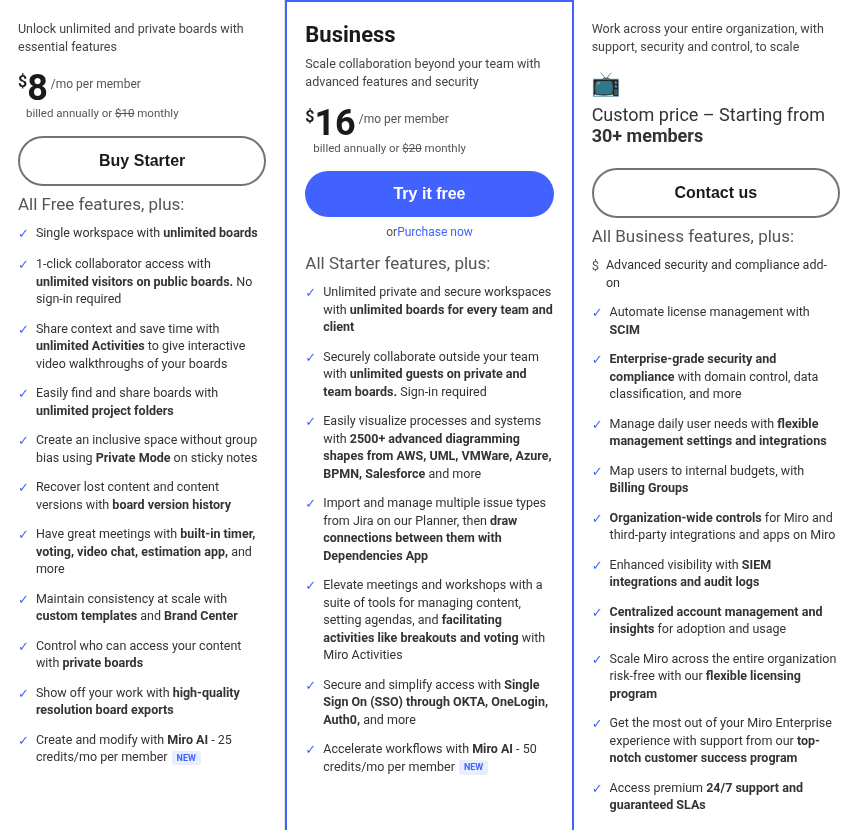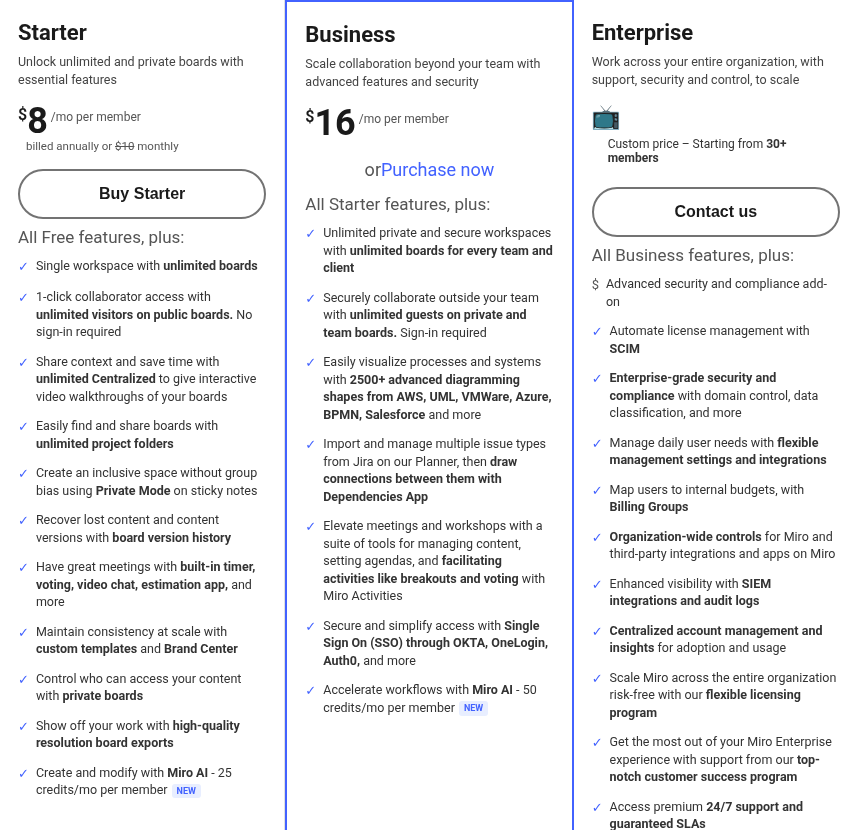--- a/index.html
+++ b/index.html
@@ -73,24 +73,23 @@
     }
     .price-billed s {
       text-decoration: line-through;
     }
     .custom-price-icon {
       font-size: 24px;
       margin-bottom: 6px;
       color: #555;
     }
     .custom-price-text {
-      font-size: 12px;
+      font-size: 18px;
       color: #333;
       margin-bottom: 22px;
-      margin-left: 16px;
     }
     .custom-price-text strong {
       font-weight: 700;
     }
     .btn {
       display: block;
       width: 100%;
       padding: 14px 10px;
       border-radius: 50px;
       font-size: 16px;
@@ -107,21 +106,21 @@
       color: #fff;
       border: none;
     }
     .btn-outline {
       background: #fff;
       color: #1a1a1a;
       border: 2px solid #737373;
     }
     .purchase-link {
       text-align: center;
-      font-size: 18px;
+      font-size: 12px;
       margin-bottom: 14px;
       color: #555;
     }
     .purchase-link a {
       color: #4262ff;
       text-decoration: none;
     }
     .features-header {
       font-size: 17px;
       color: #555;
@@ -165,21 +164,20 @@
       margin-left: 4px;
       vertical-align: middle;
       text-transform: uppercase;
     }
   </style>
 </head>
 <body>
 
 <div class="pricing-container">
 <div class="plan-col">
-      <div class="plan-title">Starter</div>
       <div class="plan-desc">Unlock unlimited and private boards with essential features</div>
       <div class="price-block">
         <div class="price-main">
           <span class="price-dollar">$</span>
           <span class="price-number">8</span>
           <span class="price-suffix">/mo per member</span>
         </div>
         <div class="price-billed">billed annually or <s>$10</s> monthly</div>
       </div>
       <button class="btn btn-outline">Buy Starter</button>
@@ -188,21 +186,21 @@
         <li class="feature-item">
           <span class="check-icon">✓</span>
           <span>Single workspace with <b>unlimited boards</b></span>
         </li>
         <li class="feature-item">
           <span class="check-icon">✓</span>
           <span>1-click collaborator access with <b>unlimited visitors on public boards.</b> No sign-in required</span>
         </li>
         <li class="feature-item">
           <span class="check-icon">✓</span>
-          <span>Share context and save time with <b>unlimited Centralized</b> to give interactive video walkthroughs of your boards</span>
+          <span>Share context and save time with <b>unlimited Activities</b> to give interactive video walkthroughs of your boards</span>
         </li>
         <li class="feature-item">
           <span class="check-icon">✓</span>
           <span>Easily find and share boards with <b>unlimited project folders</b></span>
         </li>
         <li class="feature-item">
           <span class="check-icon">✓</span>
           <span>Create an inclusive space without group bias using <b>Private Mode</b> on sticky notes</span>
         </li>
         <li class="feature-item">
@@ -233,21 +231,23 @@
     </div>
     <div class="plan-col business">
       <div class="plan-title">Business</div>
       <div class="plan-desc">Scale collaboration beyond your team with advanced features and security</div>
       <div class="price-block">
         <div class="price-main">
           <span class="price-dollar">$</span>
           <span class="price-number">16</span>
           <span class="price-suffix">/mo per member</span>
         </div>
+        <div class="price-billed">billed annually or <s>$20</s> monthly</div>
       </div>
+      <button class="btn btn-primary">Try it free</button>
       <div class="purchase-link">or<a href="#">Purchase now</a></div>
       <div class="features-header">All Starter features, plus:</div>
       <ul class="feature-list">
         <li class="feature-item">
           <span class="check-icon">✓</span>
           <span>Unlimited private and secure workspaces with <b>unlimited boards for every team and client</b></span>
         </li>
         <li class="feature-item">
           <span class="check-icon">✓</span>
           <span>Securely collaborate outside your team with <b>unlimited guests on private and team boards.</b> Sign-in required</span>
@@ -268,21 +268,20 @@
           <span class="check-icon">✓</span>
           <span>Secure and simplify access with <b>Single Sign On (SSO) through OKTA, OneLogin, Auth0,</b> and more</span>
         </li>
         <li class="feature-item">
           <span class="check-icon">✓</span>
           <span>Accelerate workflows with <b>Miro AI</b> - 50 credits/mo per member<span class="badge-new">NEW</span></span>
         </li>
       </ul>
     </div>
     <div class="plan-col">
-      <div class="plan-title">Enterprise</div>
       <div class="plan-desc">Work across your entire organization, with support, security and control, to scale</div>
       <div class="price-block">
         <div class="custom-price-icon">📺</div>
         <div class="custom-price-text">Custom price – Starting from <strong>30+ members</strong></div>
       </div>
       <button class="btn btn-outline">Contact us</button>
       <div class="features-header">All Business features, plus:</div>
       <ul class="feature-list">
         <li class="feature-item">
           <span class="dollar-icon">$</span>

